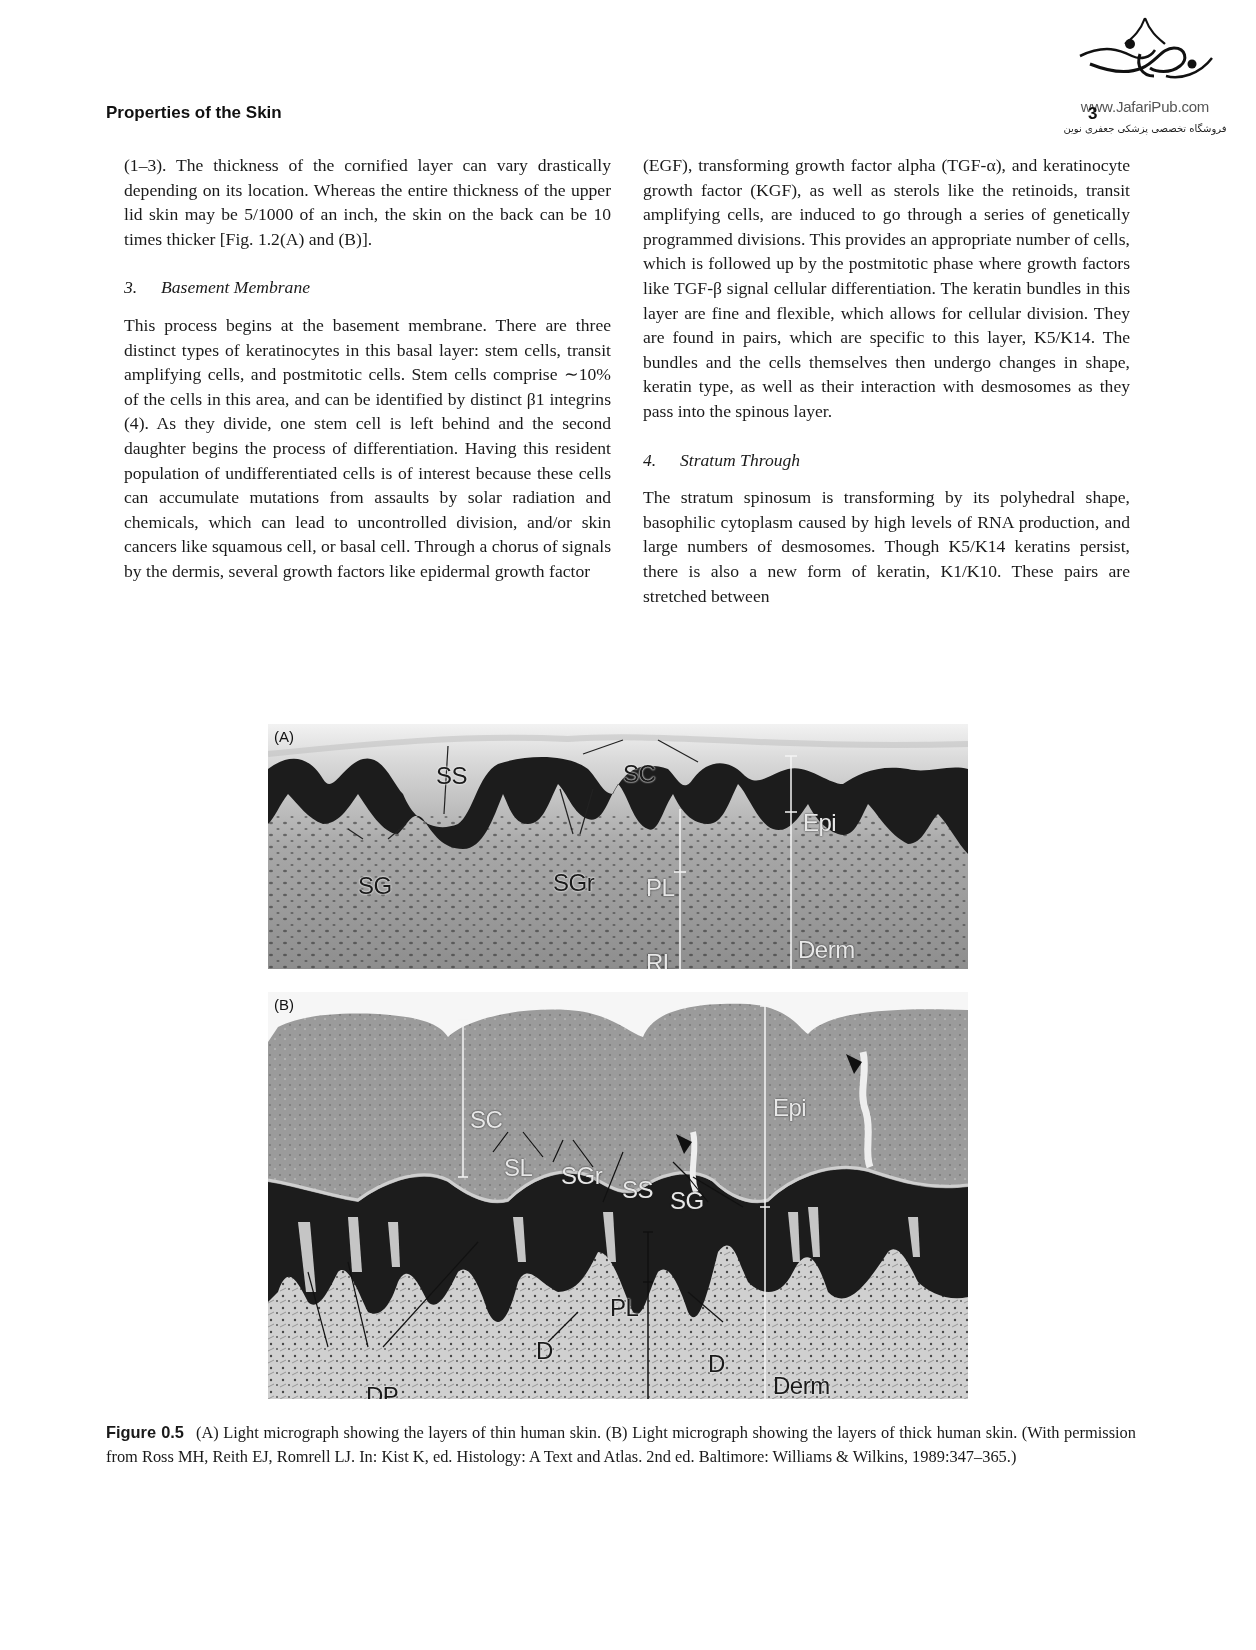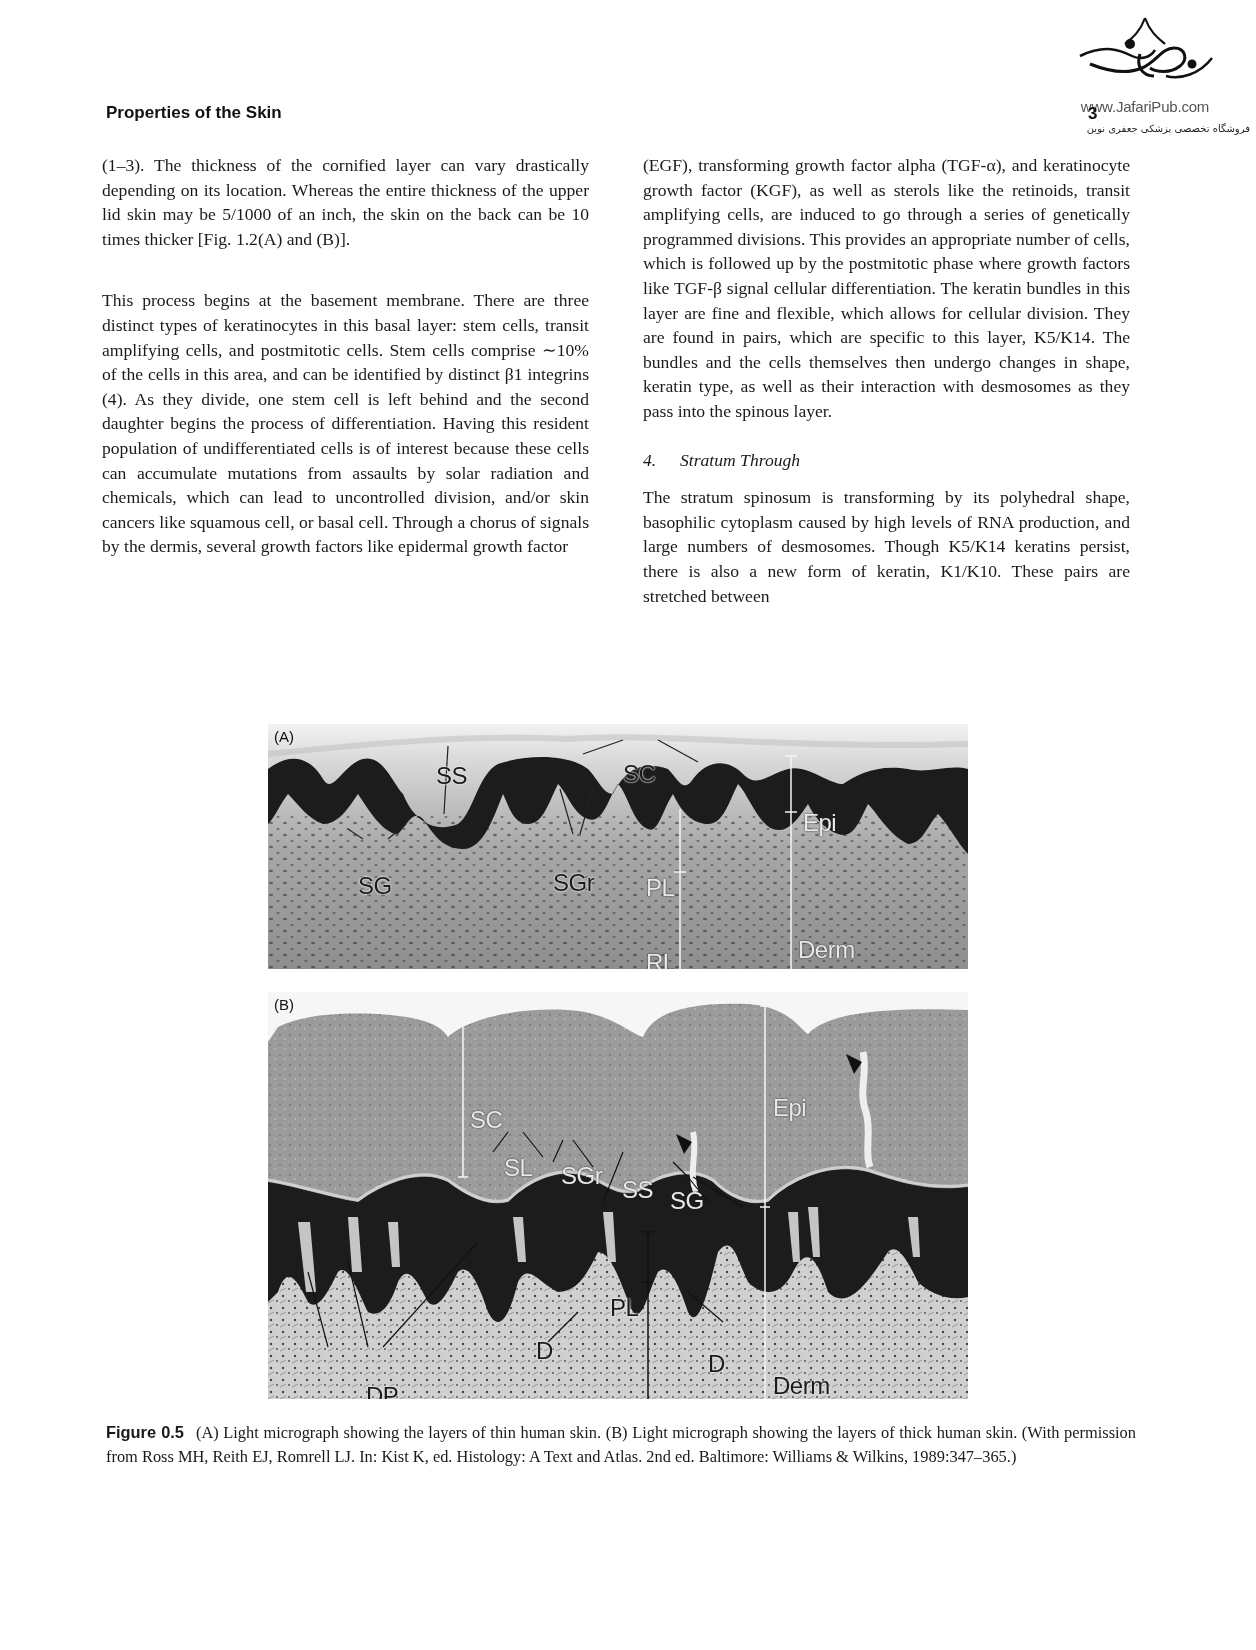--- a/index.html
+++ b/index.html
@@ -18,27 +18,27 @@
       font-weight: bold; font-size: 17px; color: #111; z-index: 2;
     }
     .watermark { position: absolute; left: 1040px; top: 14px; width: 210px; text-align: center; }
     .watermark svg { display: block; margin: 0 auto; }
     .watermark .wm-url {
       font-family: "Liberation Sans", "DejaVu Sans", sans-serif;
       font-size: 15px; color: #555; margin-top: 12px; letter-spacing: -0.2px;
     }
     .watermark .wm-fa {
       font-family: "DejaVu Sans", sans-serif; font-size: 10px; color: #222;
-      direction: rtl; margin-top: 8px; text-align: right;
+      direction: rtl; margin-top: 8px;
     }
     .col {
       position: absolute; width: 487px; font-size: 17.6px; line-height: 24.6px;
       text-align: justify; hyphens: none;
     }
-    .col.left { left: 102px; top: 153px; }
+    .col.left { left: 124px; top: 153px; }
     .col.right { left: 643px; top: 153px; }
     .col p { margin: 0; }
     .col h3 {
       margin: 0; font-weight: normal; font-style: italic; font-size: 17.6px;
       line-height: 24.6px;
     }
     .col h3 .num { display: inline-block; width: 37px; }
     .gap-before-head { height: 24px; }
     .gap-after-head { height: 13px; }
     .panel {
@@ -83,20 +83,23 @@
     <path d="M96 62 C110 66 130 60 142 44" stroke="#111" stroke-width="2.4" fill="none"></path>
     <path d="M70 40 C66 52 72 62 84 62" stroke="#111" stroke-width="3" fill="none"></path>
   </svg>
   <div class="wm-url">www.JafariPub.com</div>
   <div class="wm-fa">فروشگاه تخصصی پزشکی جعفری نوین</div>
 </div>
 
 <div class="col left">
   <p>(1–3). The thickness of the cornified layer can vary drastically depending on its location. Whereas the entire thickness of the upper lid skin may be 5/1000 of an inch, the skin on the back can be 10 times thicker [Fig. 1.2(A) and (B)].</p>
   <div class="gap-before-head"></div>
+  <h3>
+    <span class="num">3.</span><span>Basement Membrane</span>
+  </h3>
   <div class="gap-after-head"></div>
   <p>This process begins at the basement membrane. There are three distinct types of keratinocytes in this basal layer: stem cells, transit amplifying cells, and postmitotic cells. Stem cells comprise ∼10% of the cells in this area, and can be identified by distinct β1 integrins (4). As they divide, one stem cell is left behind and the second daughter begins the process of differentiation. Having this resident population of undifferentiated cells is of interest because these cells can accumulate mutations from assaults by solar radiation and chemicals, which can lead to uncontrolled division, and/or skin cancers like squamous cell, or basal cell. Through a chorus of signals by the dermis, several growth factors like epidermal growth factor</p>
 </div>
 
 <div class="col right">
   <p>(EGF), transforming growth factor alpha (TGF-α), and keratinocyte growth factor (KGF), as well as sterols like the retinoids, transit amplifying cells, are induced to go through a series of genetically programmed divisions. This provides an appropriate number of cells, which is followed up by the postmitotic phase where growth factors like TGF-β signal cellular differentiation. The keratin bundles in this layer are fine and flexible, which allows for cellular division. They are found in pairs, which are specific to this layer, K5/K14. The bundles and the cells themselves then undergo changes in shape, keratin type, as well as their interaction with desmosomes as they pass into the spinous layer.</p>
   <div class="gap-before-head"></div>
   <h3>
     <span class="num">4.</span><span>Stratum Through</span>
   </h3>

